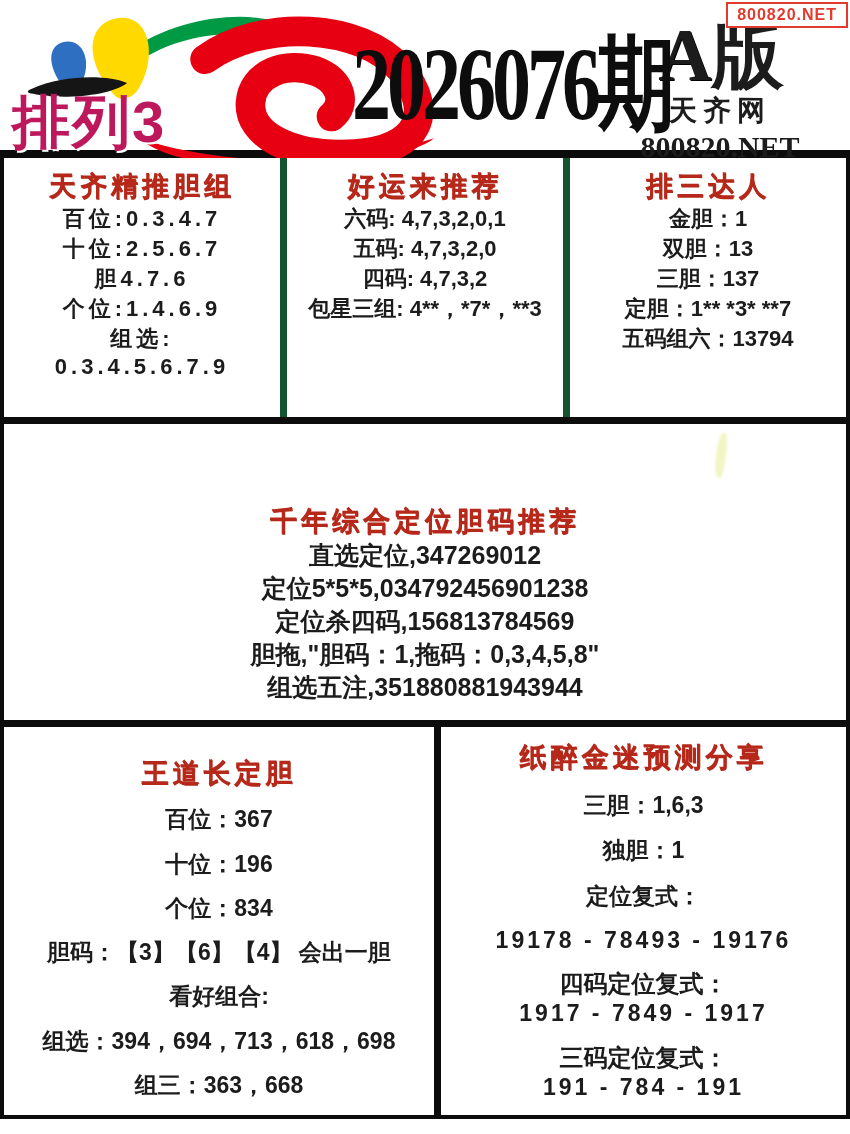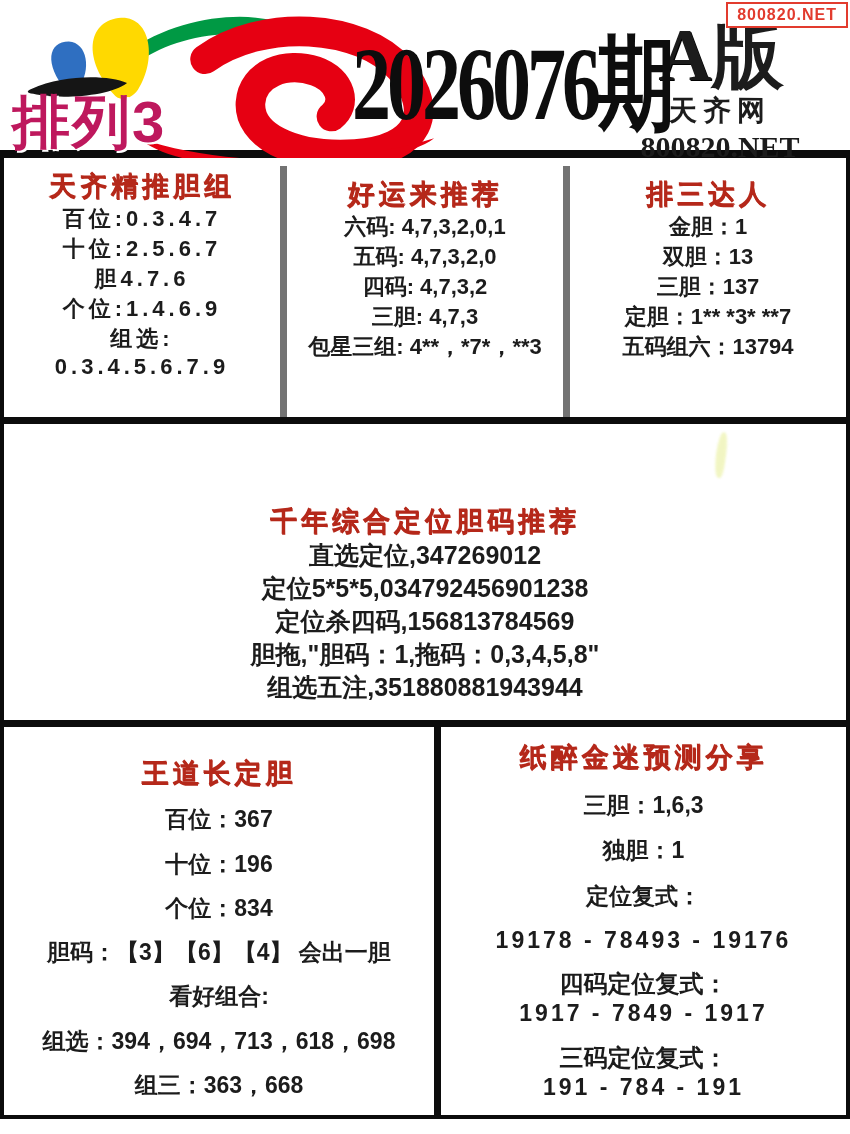--- a/index.html
+++ b/index.html
@@ -44,21 +44,21 @@
   
   .ptitle {
     font-weight:900; color:#b5281a; font-size:27px; letter-spacing:4px;
     text-shadow:0.6px 0.6px 0 #b5281a;
     text-align:center; white-space:nowrap;
   }
   .prow { font-weight:700; font-size:22px; text-align:center; white-space:nowrap; }
   
   .cols3 { display:flex; height:266px; border-bottom:7px solid #0c0c0c; border-left:4px solid #0c0c0c; border-right:4px solid #0c0c0c; }
   .cols3 .col { flex:1; display:flex; flex-direction:column; justify-content:flex-start; padding:10px 4px 12px; }
-  .cols3 .col + .col { border-left:7px solid #737373;margin-top:8px; }
+  .cols3 .col + .col { border-left:7px solid #14532d; }
   .col-tianqi { flex-basis:34.8%; }
   .col-haoyun { flex-basis:31.6%; }
   .col-daren  { flex-basis:33.6%; }
   .col-tianqi .prow { letter-spacing:4px; }
   
   .mid {
     position:relative; height:303px;
     border-bottom:7px solid #0c0c0c; border-left:4px solid #0c0c0c; border-right:4px solid #0c0c0c;
     display:flex; flex-direction:column; justify-content:flex-end;
     padding:10px 10px 16px;
@@ -126,21 +126,20 @@
       <div class="prow">个位:1.4.6.9</div>
       <div class="prow">组选:</div>
       <div class="prow">0.3.4.5.6.7.9</div>
     </div>
 
     <div class="col col-haoyun">
       <div class="ptitle">好运来推荐</div>
       <div class="prow">六码: 4,7,3,2,0,1</div>
       <div class="prow">五码: 4,7,3,2,0</div>
       <div class="prow">四码: 4,7,3,2</div>
-      <div class="prow">三胆: 4,7,3</div>
       <div class="prow">包星三组: 4**，*7*，**3</div>
     </div>
 
     <div class="col col-daren">
       <div class="ptitle">排三达人</div>
       <div class="prow">金胆：1</div>
       <div class="prow">双胆：13</div>
       <div class="prow">三胆：137</div>
       <div class="prow">定胆：1** *3* **7</div>
       <div class="prow">五码组六：13794</div>

